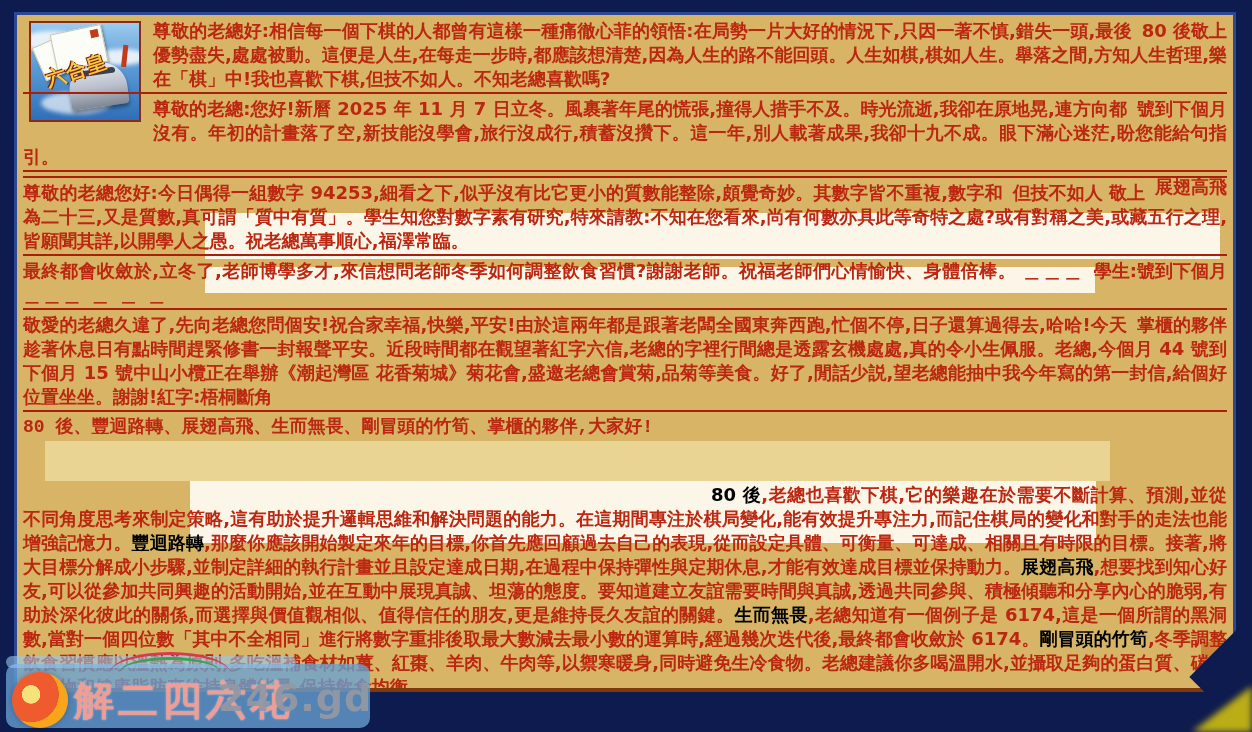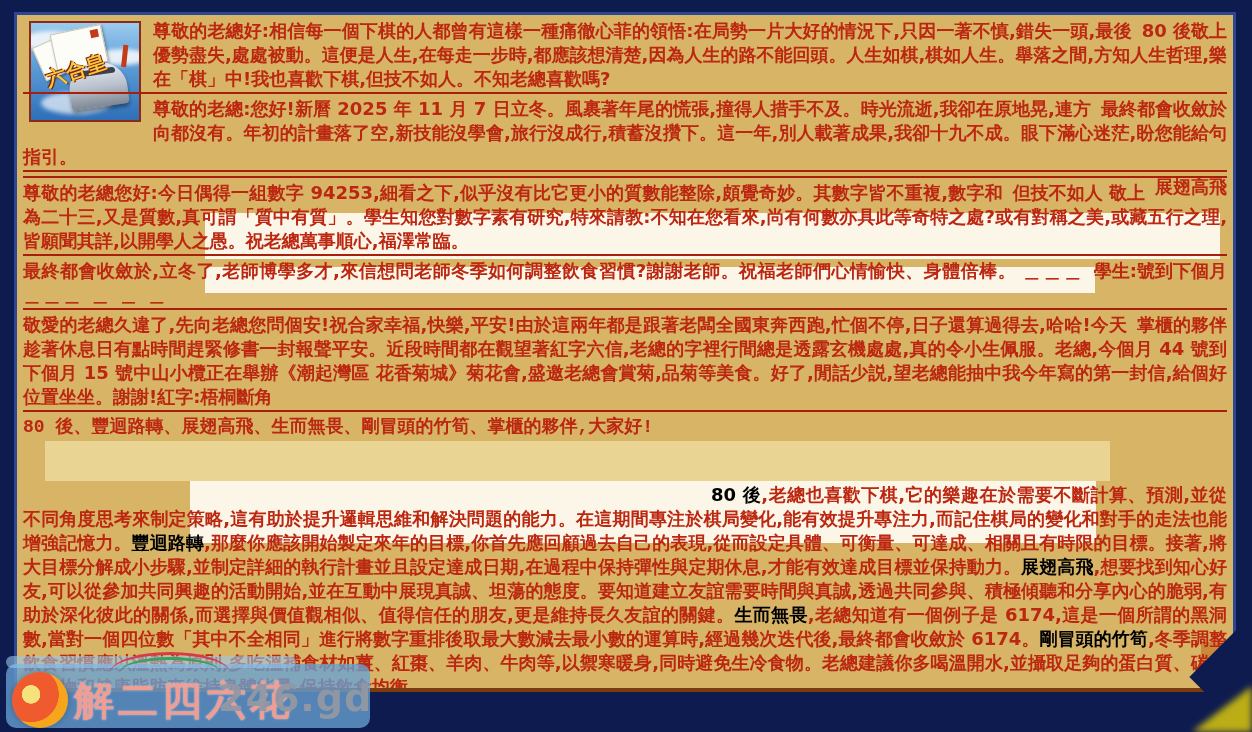--- a/index.html
+++ b/index.html
@@ -125,21 +125,21 @@
           </div>
         <div class="mailbox">
           <div class="slot"></div>
           <div class="flag"></div>
         </div>
         <span class="photo-label">六合皇</span>
       </div>
 
       <p class="letter"><span class="signoff">80 後敬上</span><span>尊敬的老總好:相信每一個下棋的人都曾有這樣一種痛徹心菲的領悟:在局勢一片大好的情況下,只因一著不慎,錯失一頭,最後優勢盡失,處處被動。這便是人生,在每走一步時,都應該想清楚,因為人生的路不能回頭。人生如棋,棋如人生。舉落之間,方知人生哲理,樂在「棋」中!我也喜歡下棋,但技不如人。不知老總喜歡嗎?</span></p>
 
-      <p class="letter"><span class="signoff">最終都會收斂於</span><span>尊敬的老總:您好!新曆 2025 年 11 月 7 日立冬。風裹著年尾的慌張,撞得人措手不及。時光流逝,我卻在原地晃,連方向都沒有。年初的計畫落了空,新技能沒學會,旅行沒成行,積蓄沒攢下。這一年,別人載著成果,我卻十九不成。眼下滿心迷茫,盼您能給句指引。</span></p>
+      <p class="letter"><span class="signoff">號到下個月</span><span>尊敬的老總:您好!新曆 2025 年 11 月 7 日立冬。風裹著年尾的慌張,撞得人措手不及。時光流逝,我卻在原地晃,連方向都沒有。年初的計畫落了空,新技能沒學會,旅行沒成行,積蓄沒攢下。這一年,別人載著成果,我卻十九不成。眼下滿心迷茫,盼您能給句指引。</span></p>
 
       <p class="letter"><span class="signoff">展翅高飛</span></p>
 
       <p class="letter"><span class="signoff">但技不如人 敬上</span><span>尊敬的老總您好:今日偶得一組數字 94253,細看之下,似乎沒有比它更小的質數能整除,頗覺奇妙。其數字皆不重複,數字和為二十三,又是質數,真可謂「質中有質」。學生知您對數字素有研究,特來請教:不知在您看來,尚有何數亦具此等奇特之處?或有對稱之美,或藏五行之理,皆願聞其詳,以開學人之愚。祝老總萬事順心,福澤常臨。</span></p>
 
       <p class="letter"><span class="signoff">學生:號到下個月</span><span>最終都會收斂於,立冬了,老師博學多才,來信想問老師冬季如何調整飲食習慣?謝謝老師。祝福老師們心情愉快、身體倍棒。</span> <span class="blanks">＿＿＿ ＿＿＿ ＿ ＿ ＿</span></p>
 
       <p class="letter"><span class="signoff">掌櫃的夥伴</span><span>敬愛的老總久違了,先向老總您問個安!祝合家幸福,快樂,平安!由於這兩年都是跟著老闆全國東奔西跑,忙個不停,日子還算過得去,哈哈!今天趁著休息日有點時間趕緊修書一封報聲平安。近段時間都在觀望著紅字六信,老總的字裡行間總是透露玄機處處,真的令小生佩服。老總,今個月 44 號到下個月 15 號中山小欖正在舉辦《潮起灣區 花香菊城》菊花會,盛邀老總會賞菊,品菊等美食。好了,閒話少説,望老總能抽中我今年寫的第一封信,給個好位置坐坐。謝謝!紅字:梧桐斷角</span></p>
 
       <p class="greeting">80 後、豐迴路轉、展翅高飛、生而無畏、剛冒頭的竹筍、掌櫃的夥伴,大家好!</p>

